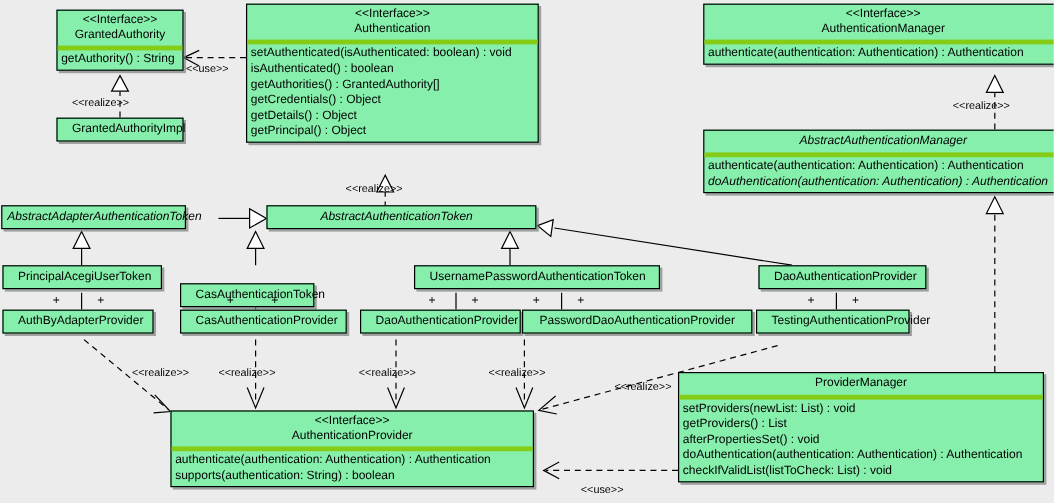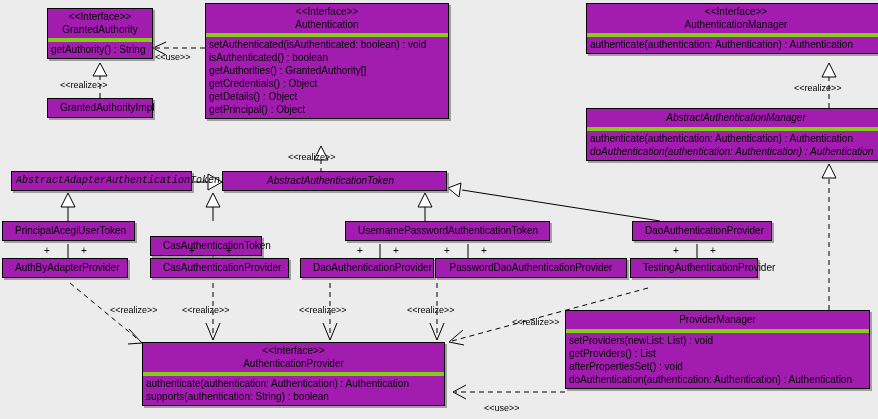--- a/index.html
+++ b/index.html
@@ -9,21 +9,21 @@
     background: #ececec;
     font-family: "Liberation Sans", sans-serif;
     overflow: hidden;
     position: relative;
   }
   #canvas { position:absolute; left:0; top:0; width:878px; height:419px; }
   svg.edges { position:absolute; left:0; top:0; width:878px; height:419px; pointer-events:none; }
 
   .umlbox {
     position: absolute;
-    background: #a21caf;
+    background: #86efac;
     border: 1px solid #000;
     box-shadow: 2px 2px 0 rgba(120,120,120,0.65);
     font-size: 10px;
     line-height: 1.0;
     color: #000;
     z-index: 5;
   }
   .hdr { padding: 3px 4px 3px 4px; text-align:center; white-space:nowrap; }
   .hdr .stereo { display:block; font-size:10px; padding-bottom:3px; }
   .hdr .nm { display:block; font-size:10px; }
@@ -168,21 +168,21 @@
   <div class="umlbox" style="left:586px; top:108px; width:300px;">
     <div class="hdr onlyname ital">
       <span class="nm">AbstractAuthenticationManager</span>
     </div>
     <div class="sep ops">
       <span class="op">authenticate(authentication: Authentication) : Authentication</span>
       <span class="op ital">doAuthentication(authentication: Authentication) : Authentication</span>
     </div>
   </div>
 
-  <div class="umlbox" style="left:11px; top:171px; width:181px;font-family:Liberation Mono, monospace;">
+  <div class="umlbox" style="left:1px; top:171px; width:154px;">
     <div class="simple ital">AbstractAdapterAuthenticationToken</div>
   </div>
 
   <div class="umlbox" style="left:222px; top:171px; width:225px;">
     <div class="simple ital" style="text-align:center;">AbstractAuthenticationToken</div>
   </div>
 
   <div class="umlbox" style="left:2px; top:221px; width:133px;">
     <div class="simple">PrincipalAcegiUserToken</div>
   </div>
@@ -232,20 +232,21 @@
 
   <div class="umlbox" style="left:565px; top:310px; width:305px;">
     <div class="hdr onlyname">
       <span class="nm">ProviderManager</span>
     </div>
     <div class="sep ops">
       <span class="op">setProviders(newList: List) : void</span>
       <span class="op">getProviders() : List</span>
       <span class="op">afterPropertiesSet() : void</span>
       <span class="op">doAuthentication(authentication: Authentication) : Authentication</span>
+      <span class="op">checkIfValidList(listToCheck: List) : void</span>
     </div>
   </div>
 
   <div class="edgelabel" style="left:155px; top:52px;">&lt;&lt;use&gt;&gt;</div>
 
   <div class="edgelabel" style="left:60px; top:80px;">&lt;&lt;realize&gt;&gt;</div>
 
   <div class="edgelabel" style="left:288px; top:152px;">&lt;&lt;realize&gt;&gt;</div>
 
   <div class="edgelabel" style="left:794px; top:83px;">&lt;&lt;realize&gt;&gt;</div>

